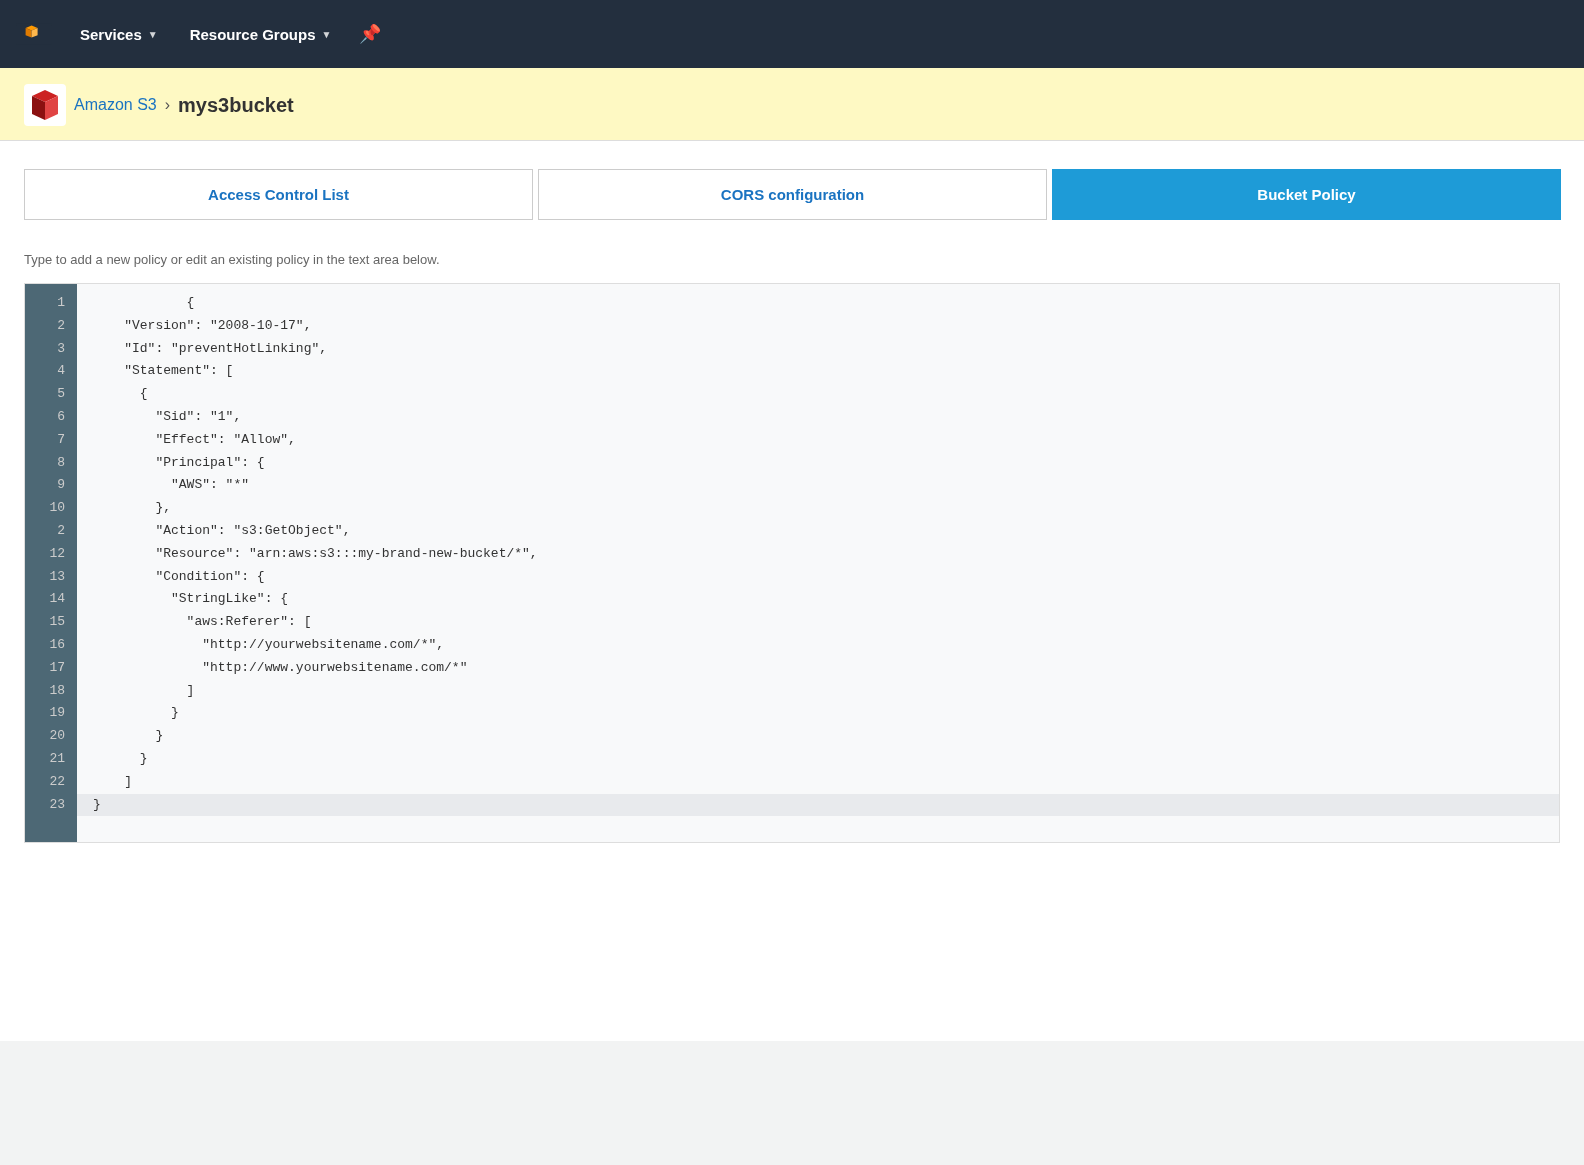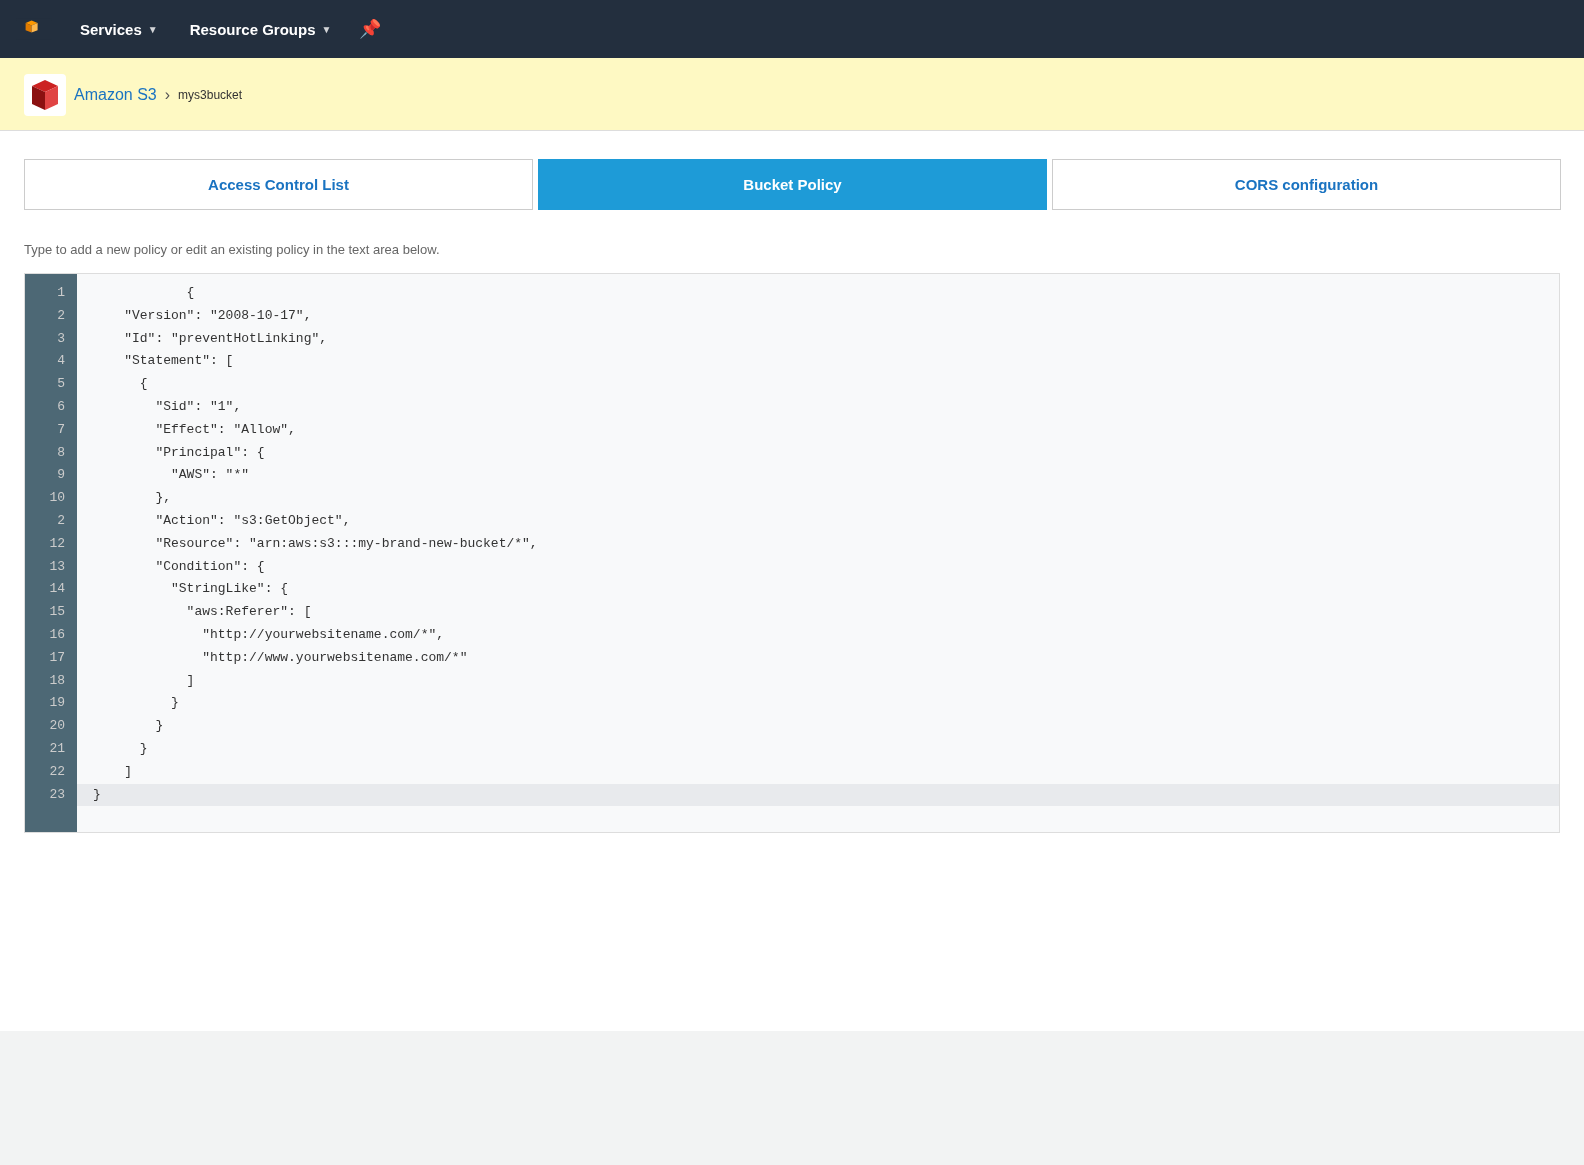--- a/index.html
+++ b/index.html
@@ -1,21 +1,21 @@
 <!DOCTYPE html>
 <html><head>
   <meta charset="utf-8">
   <style>
     * { box-sizing: border-box; margin: 0; padding: 0; }
     body { font-family: 'Amazon Ember', Arial, sans-serif; background: #f2f3f3; min-height: 1165px; }
 
     
     .top-nav {
       background: #232f3e;
-      height: 58px;
+      height: 68px;
       display: flex;
       align-items: center;
       padding: 0 16px;
       gap: 8px;
     }
     .nav-logo {
       width: 36px;
       height: 36px;
       margin-right: 8px;
     }
@@ -62,22 +62,22 @@
       font-size: 16px;
       cursor: pointer;
       text-decoration: none;
     }
     .breadcrumb-sep {
       color: #555;
       font-size: 16px;
     }
     .breadcrumb-current {
       color: #333;
-      font-size: 12px;
-      font-weight: 400;
+      font-size: 20px;
+      font-weight: 700;
     }
 
     
     .tabs {
       display: flex;
       gap: 0;
     }
     .tab {
       padding: 12px 32px;
       font-size: 15px;
@@ -232,22 +232,22 @@
     <span class="breadcrumb-sep">›</span>
     <span class="breadcrumb-current">mys3bucket</span>
   </div>
 
 </div>
 
 <div class="main-content">
 
   <div class="sub-tabs">
     <div class="sub-tab">Access Control List</div>
+    <div class="sub-tab">CORS configuration</div>
     <div class="sub-tab active">Bucket Policy</div>
-    <div class="sub-tab">CORS configuration</div>
   </div>
 
   <div class="policy-editor-desc">Type to add a new policy or edit an existing policy in the text area below.</div>
 
   <div class="code-editor-wrapper">
     <div class="line-numbers" id="line-numbers-container">
         <div class="line-number">1</div>
         <div class="line-number">2</div>
         <div class="line-number">3</div>
         <div class="line-number">4</div>

